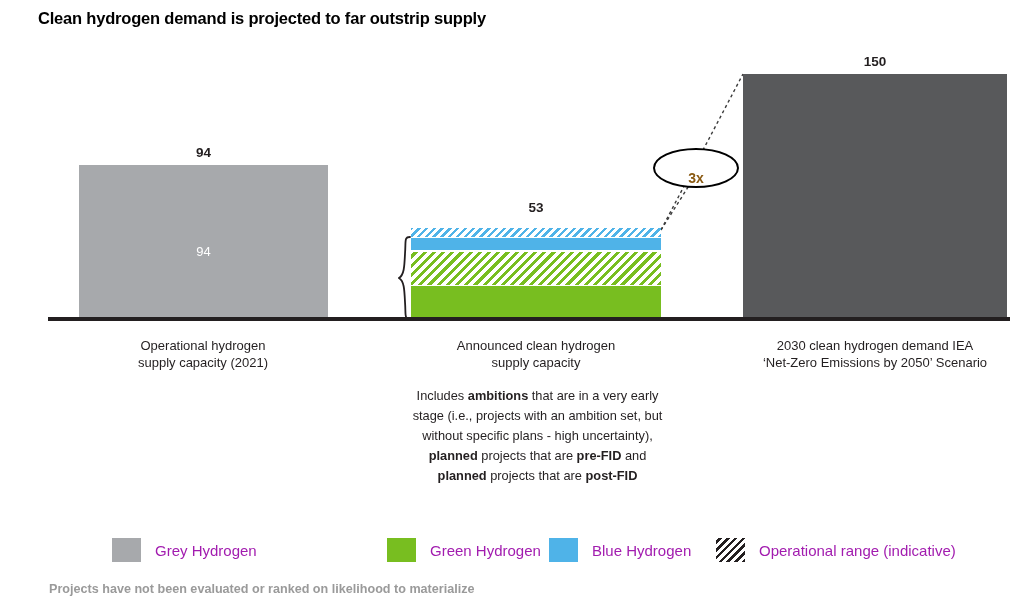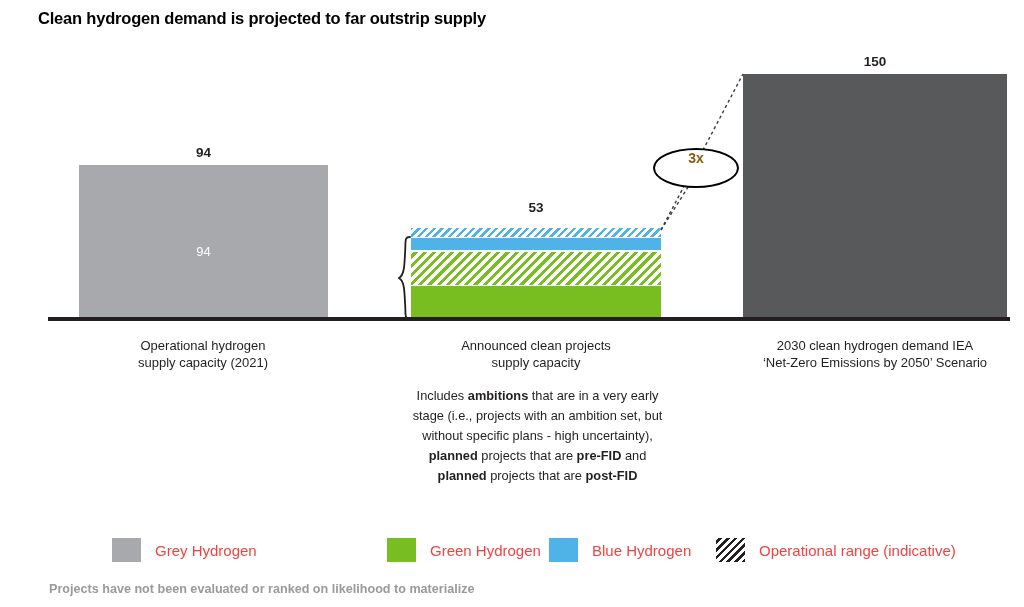--- a/index.html
+++ b/index.html
@@ -154,21 +154,21 @@
   .callout-ellipse {
     position: absolute;
     left: 653px;
     top: 148px;
     width: 82px;
     height: 36px;
     border: 2.2px solid #000000;
     border-radius: 50%;
     background: #ffffff;
     display: flex;
-    align-items: flex-start;
+    align-items: flex-end;
     justify-content: center;
   }
   .callout-ellipse span {
     font-size: 14px;
     font-weight: bold;
     color: #8a5a12;
   }
   .leader-svg {
     position: absolute;
     left: 0;
@@ -229,21 +229,21 @@
   .sw-blue   { background: #4fb3e8; }
   .sw-hatch  {
     background-color: #ffffff;
     background-image: repeating-linear-gradient(
         -45deg,
         #231f20 0px, #231f20 2.5px,
         #ffffff 2.5px, #ffffff 5.5px);
   }
   .legend-text {
     font-size: 15px;
-    color: #ef4444;
+    color: #a21caf;
     white-space: nowrap;
   }
   .li-0 { left: 0px; }
   .li-1 { left: 231px; margin-left: 44px; }
   .li-2 { left: 437px; }
   .li-3 { left: 604px; }
 
   
   .disclaimer {
     position: absolute;
@@ -290,21 +290,21 @@
   <div class="bar bar-darkgrey"></div>
   <div class="value-label value-150">150</div>
 
   <div class="axis-line"></div>
 
   <div class="cat-label cat-1">
     <div>Operational hydrogen</div>
     <div>supply capacity (2021)</div>
   </div>
   <div class="cat-label cat-2">
-    <div>Announced clean projects</div>
+    <div>Announced clean hydrogen</div>
     <div>supply capacity</div>
   </div>
   <div class="cat-label cat-3">
     <div>2030 clean hydrogen demand IEA</div>
     <div>‘Net-Zero Emissions by 2050’ Scenario</div>
   </div>
 
   <div class="includes-note">
     <span>Includes </span><b>ambitions</b><span> that are in a very early stage (i.e., projects with an ambition set, but without specific plans - high uncertainty), </span><b>planned</b><span> projects that are </span><b>pre-FID</b><span> and </span><b>planned</b><span> projects that are </span><b>post-FID</b>
   </div>

